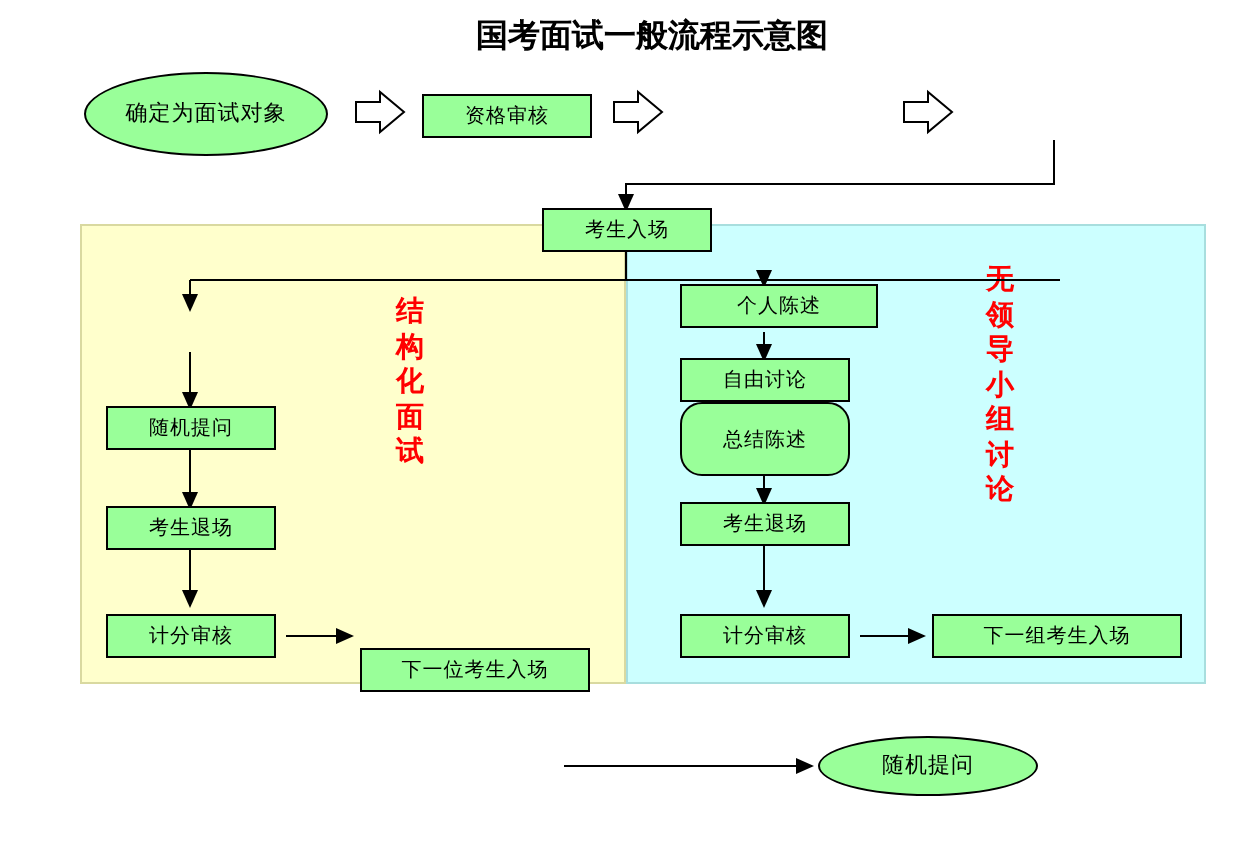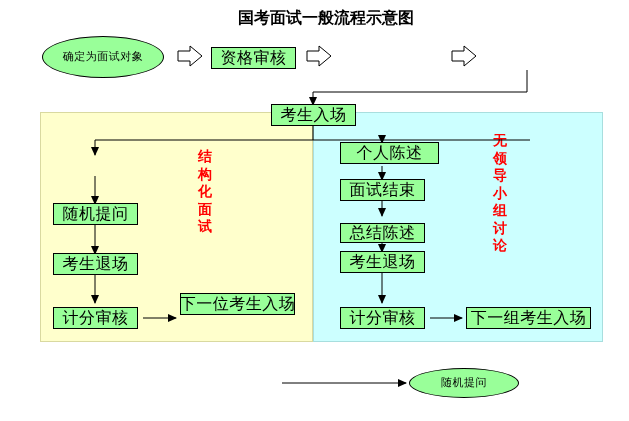--- a/index.html
+++ b/index.html
@@ -44,21 +44,21 @@
     border: 1px solid #a8dede;
   }
 
   
   .box {
     position: absolute;
     box-sizing: border-box;
     background: #99ff99;
     border: 1px solid #000000;
     color: #000000;
-    font-size: 16px;
+    font-size: 10px;
     display: flex;
     align-items: center;
     justify-content: center;
     white-space: nowrap;
     letter-spacing: 0.5px;
   }
   .ellipse {
     position: absolute;
     box-sizing: border-box;
     background: #99ff99;
@@ -166,24 +166,24 @@
 
   <div class="box" style="left:211px; top:47px; width:85px; height:22px;">资格审核</div>
 
 
 
   <div class="box" style="left:271px; top:104px; width:85px; height:22px;">考生入场</div>
 
   <div class="box" style="left:53px; top:203px; width:85px; height:22px;">随机提问</div>
   <div class="box" style="left:53px; top:253px; width:85px; height:22px;">考生退场</div>
   <div class="box" style="left:53px; top:307px; width:85px; height:22px;">计分审核</div>
-  <div class="box" style="left:180px; top:293px; width:115px; height:22px;">下一位考生入场</div>
+  <div class="box" style="left:180px; top:324px; width:115px; height:22px;">下一位考生入场</div>
 
   <div class="box" style="left:340px; top:142px; width:99px; height:22px;">个人陈述</div>
-  <div class="box" style="left:340px; top:179px; width:85px; height:22px;">面试结束</div>
-  <div class="box" style="left:340px; top:223px; width:85px; height:20px;">总结陈述</div>
+  <div class="box" style="left:340px; top:179px; width:85px; height:22px;">自由讨论</div>
+  <div class="box" style="left:340px; top:201px; width:85px; height:37px;border-radius:11px;">总结陈述</div>
   <div class="box" style="left:340px; top:251px; width:85px; height:22px;">考生退场</div>
   <div class="box" style="left:340px; top:307px; width:85px; height:22px;">计分审核</div>
   <div class="box" style="left:466px; top:307px; width:125px; height:22px;">下一组考生入场</div>
 
   <div class="ellipse" style="left:409px; top:368px; width:110px; height:30px;">随机提问</div>
 
 </div>
 
 </body></html>

